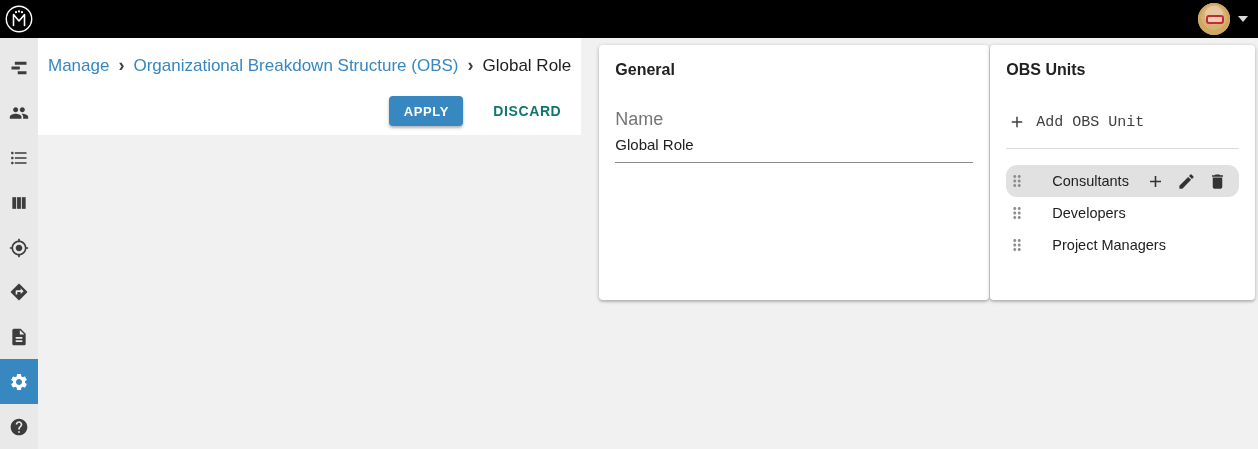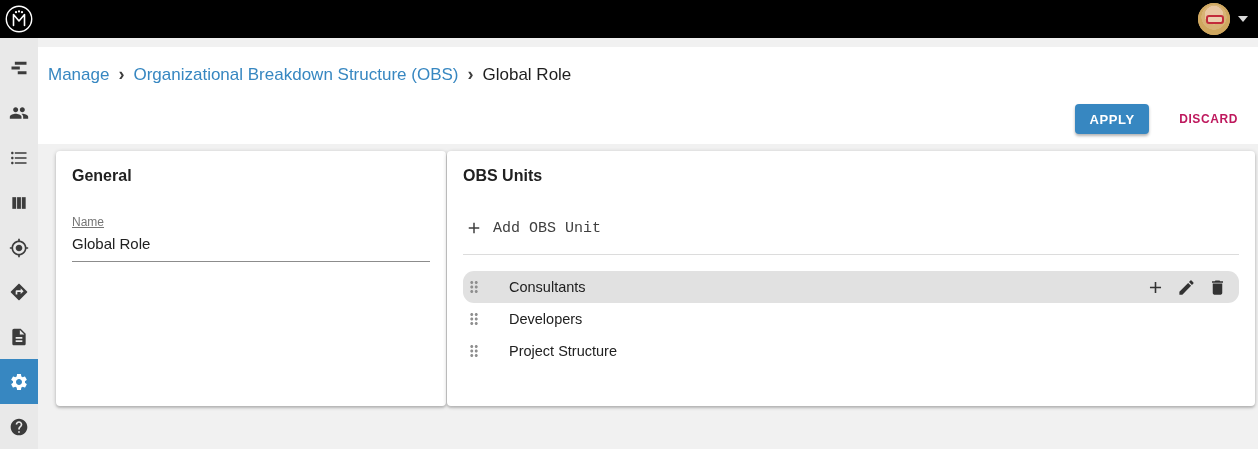--- a/index.html
+++ b/index.html
@@ -34,49 +34,49 @@
   .shell { display: flex; height: 411px; }
 
   
   .sidebar { width: 38px; background: #e9e9e9; display: flex; flex-direction: column; padding-top: 8px; flex-shrink: 0; }
   .side-item { width: 38px; height: 45px; display: flex; align-items: center; justify-content: center; cursor: pointer; }
   .side-item svg { width: 20px; height: 20px; fill: #3c3c3c; }
   .side-item.active { background: #3787c1; }
   .side-item.active svg { fill: #fff; }
 
   
-  .main { flex: 1; display: flex; flex-direction: column; min-width: 0; margin-top: 9px; }
+  .main { flex: 1; display: flex; flex-direction: row; min-width: 0; }
   .white-band { background: #fff; height: 97px; padding: 18px 10px 0 10px; }
   .breadcrumb { display: flex; align-items: center; gap: 9px; font-size: 17px; font-weight: 500; }
   .breadcrumb a { color: #3787c1; text-decoration: none; cursor: pointer; }
   .breadcrumb .sep { color: #3c3c3c; font-size: 18px; font-weight: 700; line-height: 1; padding-bottom: 2px; }
   .breadcrumb .current { color: #1e1e1e; }
   .action-row { display: flex; justify-content: flex-end; align-items: center; margin-top: 19px; padding-right: 0; }
   .btn-apply {
     background: #3787c1; color: #fff; border: none; border-radius: 4px; height: 30px; min-width: 74px;
     font-family: inherit; font-size: 13px; font-weight: 700; letter-spacing: .6px; padding: 0 6px;
     cursor: pointer; box-shadow: 0 2px 3px rgba(0,0,0,.3);
   }
   .btn-discard {
-    background: transparent; border: none; color: #be185d; font-family: inherit; font-size: 12px;
+    background: transparent; border: none; color: #0f766e; font-family: inherit; font-size: 14px;
     font-weight: 700; letter-spacing: .6px; margin-left: 22px; margin-right: 2px; padding: 8px; cursor: pointer;
   }
 
   
   .content { flex: 1; background: #f1f1f1; padding: 7px 3px 0 18px; display: flex; gap: 1px; align-items: flex-start; }
   .card {
     background: #fff; border-radius: 4px; height: 255px;
     box-shadow: 0 1px 4px rgba(0,0,0,.22), 0 2px 2px rgba(0,0,0,.12);
     padding: 16px; overflow: hidden;
   }
   .card-title { font-size: 16px; font-weight: 700; color: #212121; }
 
   .card-general { width: 390px; flex-shrink: 0; }
   .field { margin-top: 30px; }
-  .field-label { font-size: 12px; color: #757575; display: block; margin-bottom: 4px; text-decoration: underline; }
+  .field-label { font-size: 18px; color: #757575; display: block; margin-bottom: 4px; }
   .field-input {
     width: 100%; border: none; border-bottom: 1px solid #8c8c8c; font-family: inherit;
     font-size: 15px; color: #212121; padding: 2px 0 9px 0; background: transparent; outline: none;
   }
 
   .card-obs { flex: 1; min-width: 0; }
   .obs-toolbar { display: flex; align-items: center; gap: 38px; margin-top: 30px; }
   .tool-btn {
     display: flex; align-items: center; gap: 10px; background: transparent; border: none;
     font-family: Liberation Mono, monospace; font-size: 15px; color: #3f3f3f; cursor: pointer; padding: 4px 2px;
@@ -241,20 +241,20 @@
             </span>
             <span class="unit-label">Developers</span>
           </div>
 
           <div class="unit-row">
             <span class="drag-handle">
               <svg viewBox="0 0 24 24">
                   <path d="M11 18c0 1.1-.9 2-2 2s-2-.9-2-2 .9-2 2-2 2 .9 2 2zm-2-8c-1.1 0-2 .9-2 2s.9 2 2 2 2-.9 2-2-.9-2-2-2zm0-6c-1.1 0-2 .9-2 2s.9 2 2 2 2-.9 2-2-.9-2-2-2zm6 4c1.1 0 2-.9 2-2s-.9-2-2-2-2 .9-2 2 .9 2 2 2zm0 2c-1.1 0-2 .9-2 2s.9 2 2 2 2-.9 2-2-.9-2-2-2zm0 6c-1.1 0-2 .9-2 2s.9 2 2 2 2-.9 2-2-.9-2-2-2z"></path>
                 </svg>
             </span>
-            <span class="unit-label">Project Structure</span>
+            <span class="unit-label">Project Managers</span>
           </div>
 
         </div>
       </section>
     </div>
   </main>
 </div>
 
 </body></html>

